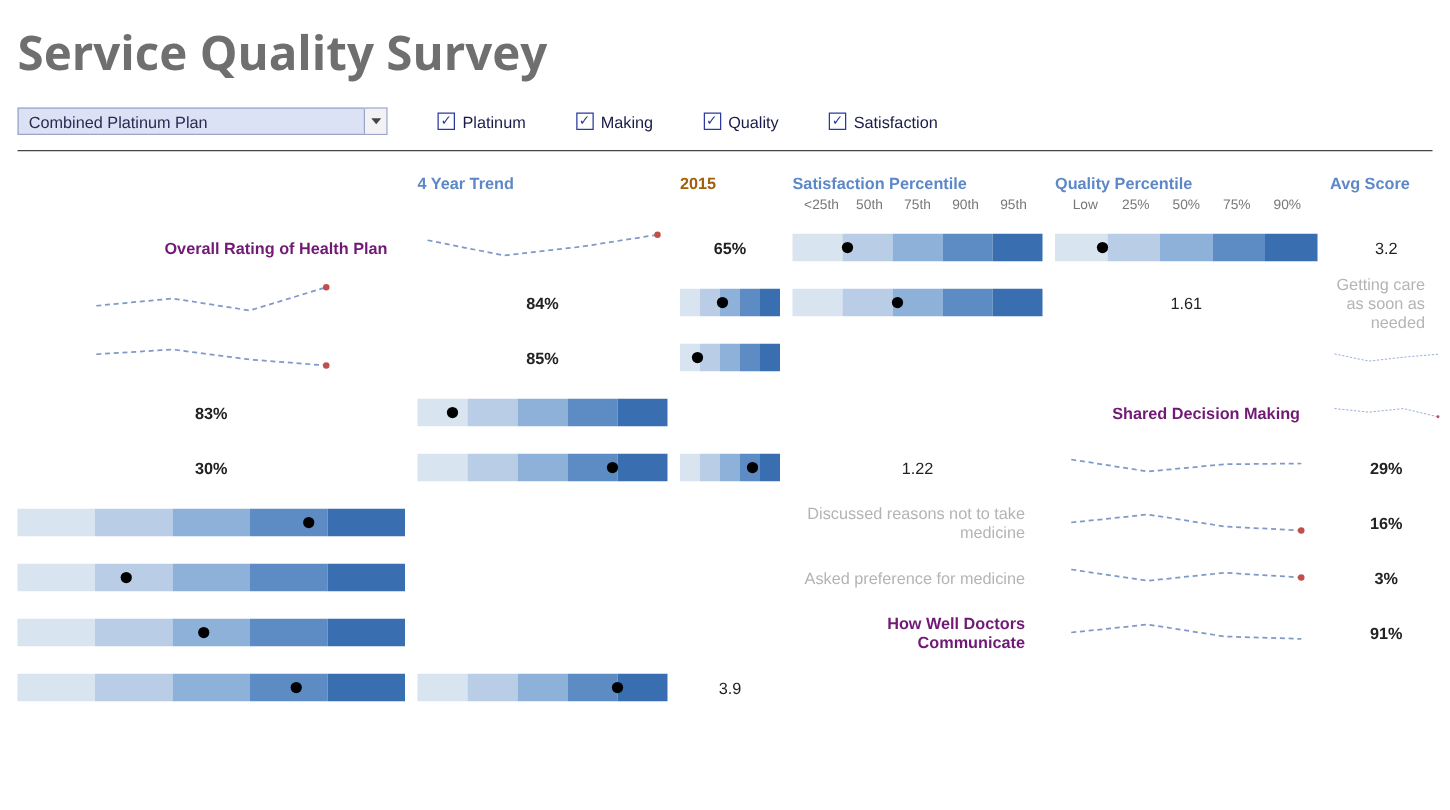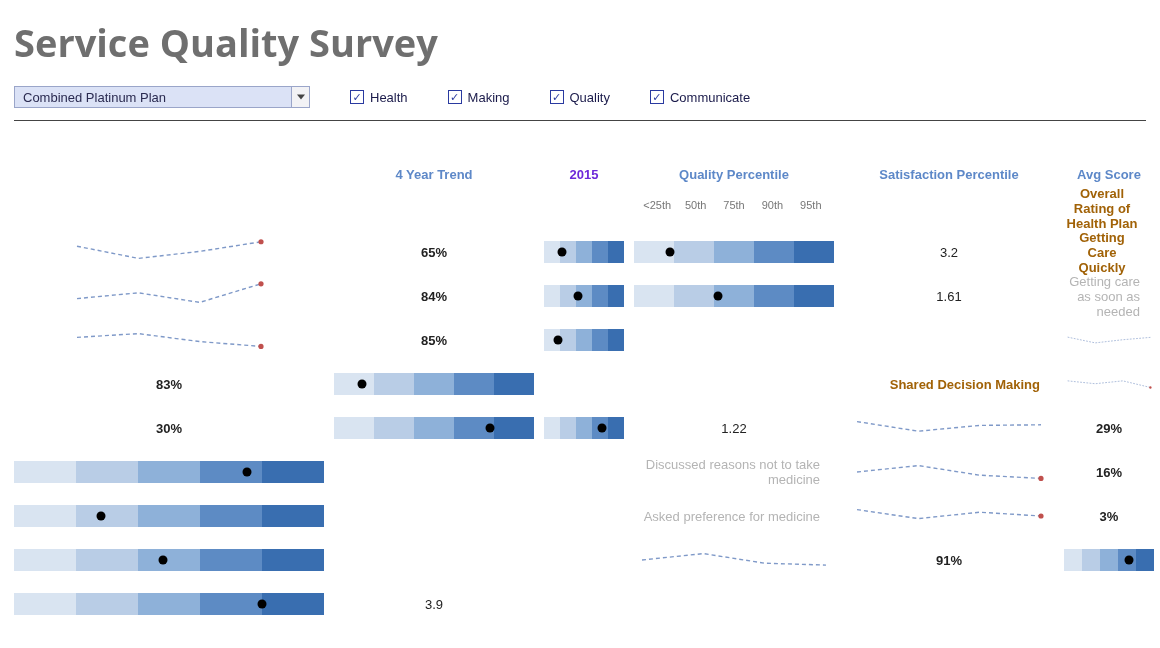--- a/index.html
+++ b/index.html
@@ -73,45 +73,43 @@
   }
   .grid {
     display: grid;
     grid-template-columns: 310px 200px 80px 200px 210px 90px;
     column-gap: 10px;
     align-items: center;
   }
   .col-head {
     font-size: 13px;
     font-weight: 700;
-    text-align: center;
     padding: 6px 0 4px 0;
-    margin-top: 28px;
   }
   .h-blue { color: #5d88c8; }
-  .h-black { color: #6d28d9; }
+  .h-black { color: #a16207; }
   .ticks {
     display: flex;
     font-size: 11px;
     color: #777;
     justify-content: space-between;
     padding: 0 4px 6px 4px;
     text-align: center;
   }
   .ticks span { flex: 1; text-align: center; }
   .row-label {
     text-align: right;
     padding-right: 14px;
     font-size: 13px;
     height: 44px;
     display: flex;
     align-items: center;
     justify-content: flex-end;
   }
-  .lbl-bold { font-weight: 700; color: #a16207; text-align: center; }
+  .lbl-bold { font-weight: 700; color: #701a75; }
   .lbl-sub  { color: #b4b4b4; }
   .section-head {
     grid-column: 1 / span 6;
     font-size: 13px;
     font-weight: 700;
     color: #c0c0c0;
     padding: 4px 0 6px 6px;
   }
   .spark {
     height: 44px;
@@ -157,57 +155,64 @@
   <div class="plan-select">
     <span>Combined Platinum Plan</span>
     <span class="chev">
       <svg viewBox="0 0 10 6">
           <path d="M0 0 L10 0 L5 6 Z" fill="#444"></path>
         </svg>
     </span>
   </div>
   <label class="chk">
     <span class="box">✓</span>
-    <span>Health</span>
+    <span>Platinum</span>
   </label>
   <label class="chk">
     <span class="box">✓</span>
     <span>Making</span>
   </label>
   <label class="chk">
     <span class="box">✓</span>
     <span>Quality</span>
   </label>
   <label class="chk">
     <span class="box">✓</span>
-    <span>Communicate</span>
+    <span>Satisfaction</span>
   </label>
 </div>
 
 <hr class="sep">
 
 <div class="grid" id="thegrid">
 
   <div></div>
   <div class="col-head h-blue">4 Year Trend</div>
   <div class="col-head h-black">2015</div>
+  <div class="col-head h-blue">Satisfaction Percentile</div>
   <div class="col-head h-blue">Quality Percentile</div>
-  <div class="col-head h-blue">Satisfaction Percentile</div>
   <div class="col-head h-blue">Avg Score</div>
 
   <div></div>
     <div></div>
     <div></div>
   <div class="ticks" id="qticks">
       <span>&lt;25th</span>
       <span>50th</span>
       <span>75th</span>
       <span>90th</span>
       <span>95th</span>
     </div>
+  <div class="ticks" id="sticks">
+      <span>Low</span>
+      <span>25%</span>
+      <span>50%</span>
+      <span>75%</span>
+      <span>90%</span>
+    </div>
   <div></div>
 
 <div class="row-label lbl-bold">Overall Rating of Health Plan</div>
     <div class="spark"><svg viewBox="0 0 200 44">
         <path d="M 8.0 16.2 L 69.3 28.4 L 130.7 21.4 L 192.0 11.8" fill="none" stroke="#7f99c8" stroke-width="1.4" stroke-dasharray="4 3"></path>
         <circle cx="192" cy="11.76" r="2.6" fill="#c0504d"></circle>
       </svg></div>
     <div class="val">65%</div>
     <div class="bullet">
       <div class="seg" style="left:0%;background:#d9e4f1"></div>
@@ -219,21 +224,20 @@
     </div>
     <div class="bullet">
       <div class="seg" style="left:0%;background:#d9e4f1"></div>
       <div class="seg" style="left:20%;background:#b9cde6"></div>
       <div class="seg" style="left:40%;background:#8eb1d9"></div>
       <div class="seg" style="left:60%;background:#5d8bc4"></div>
       <div class="seg" style="left:80%;background:#396eb0"></div>
       <div class="dot" style="left:18%"></div>
     </div>
     <div class="score">3.2</div>
-    <div class="row-label lbl-bold">Getting Care Quickly</div>
     <div class="spark"><svg viewBox="0 0 200 44">
         <path d="M 8.0 24.6 L 69.3 18.8 L 130.7 28.4 L 192.0 9.8" fill="none" stroke="#7f99c8" stroke-width="1.4" stroke-dasharray="4 3"></path>
         <circle cx="192" cy="9.84" r="2.6" fill="#c0504d"></circle>
       </svg></div>
     <div class="val">84%</div>
     <div class="bullet">
       <div class="seg" style="left:0%;background:#d9e4f1"></div>
       <div class="seg" style="left:20%;background:#b9cde6"></div>
       <div class="seg" style="left:40%;background:#8eb1d9"></div>
       <div class="seg" style="left:60%;background:#5d8bc4"></div>
@@ -341,20 +345,21 @@
     <div class="bullet">
       <div class="seg" style="left:0%;background:#d9e4f1"></div>
       <div class="seg" style="left:20%;background:#b9cde6"></div>
       <div class="seg" style="left:40%;background:#8eb1d9"></div>
       <div class="seg" style="left:60%;background:#5d8bc4"></div>
       <div class="seg" style="left:80%;background:#396eb0"></div>
       <div class="dot" style="left:48%"></div>
     </div>
     <div></div>
     <div class="score"></div>
+    <div class="row-label lbl-bold">How Well Doctors Communicate</div>
     <div class="spark"><svg viewBox="0 0 200 44">
         <path d="M 8.0 22.0 L 69.3 15.6 L 130.7 25.2 L 192.0 27.1" fill="none" stroke="#7f99c8" stroke-width="1.4" stroke-dasharray="4 3"></path>
       </svg></div>
     <div class="val">91%</div>
     <div class="bullet">
       <div class="seg" style="left:0%;background:#d9e4f1"></div>
       <div class="seg" style="left:20%;background:#b9cde6"></div>
       <div class="seg" style="left:40%;background:#8eb1d9"></div>
       <div class="seg" style="left:60%;background:#5d8bc4"></div>
       <div class="seg" style="left:80%;background:#396eb0"></div>

